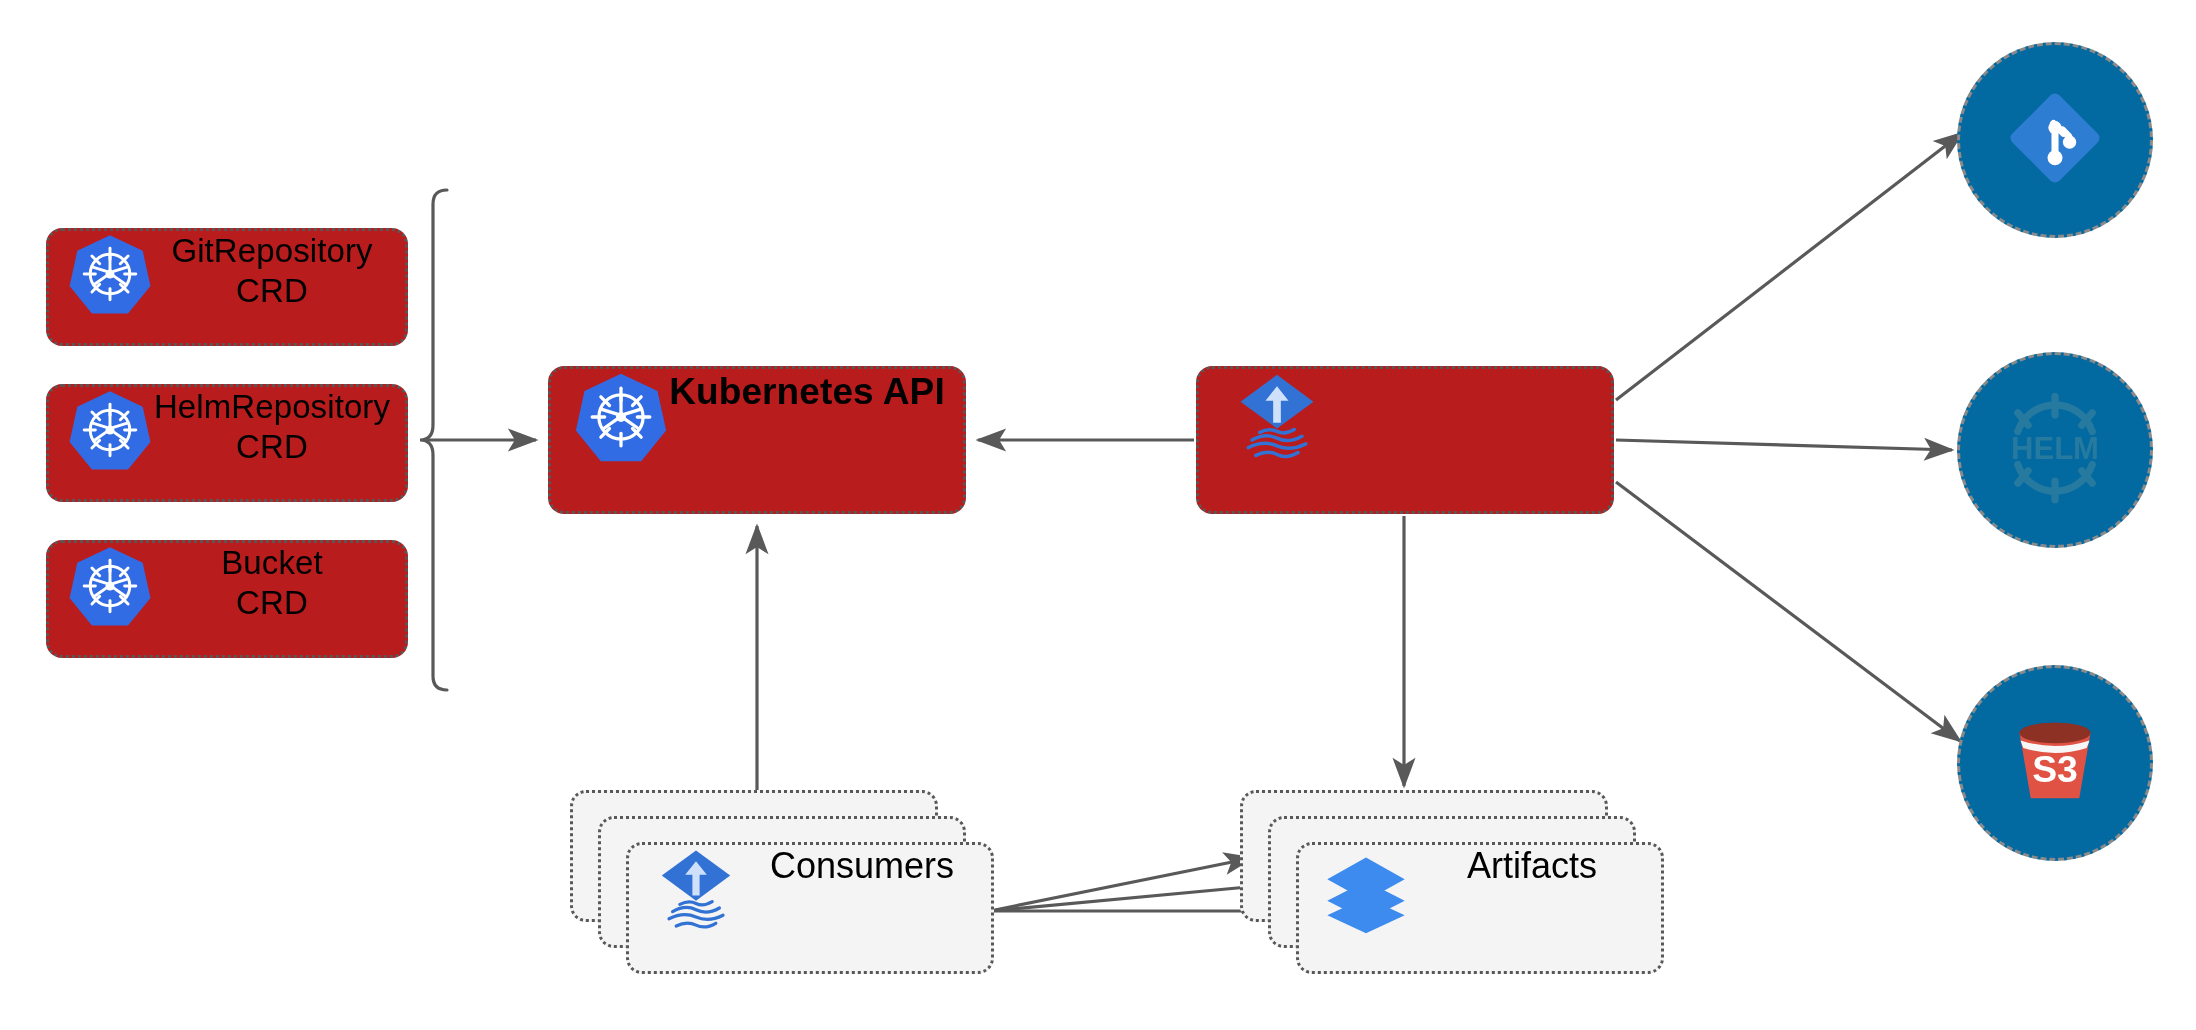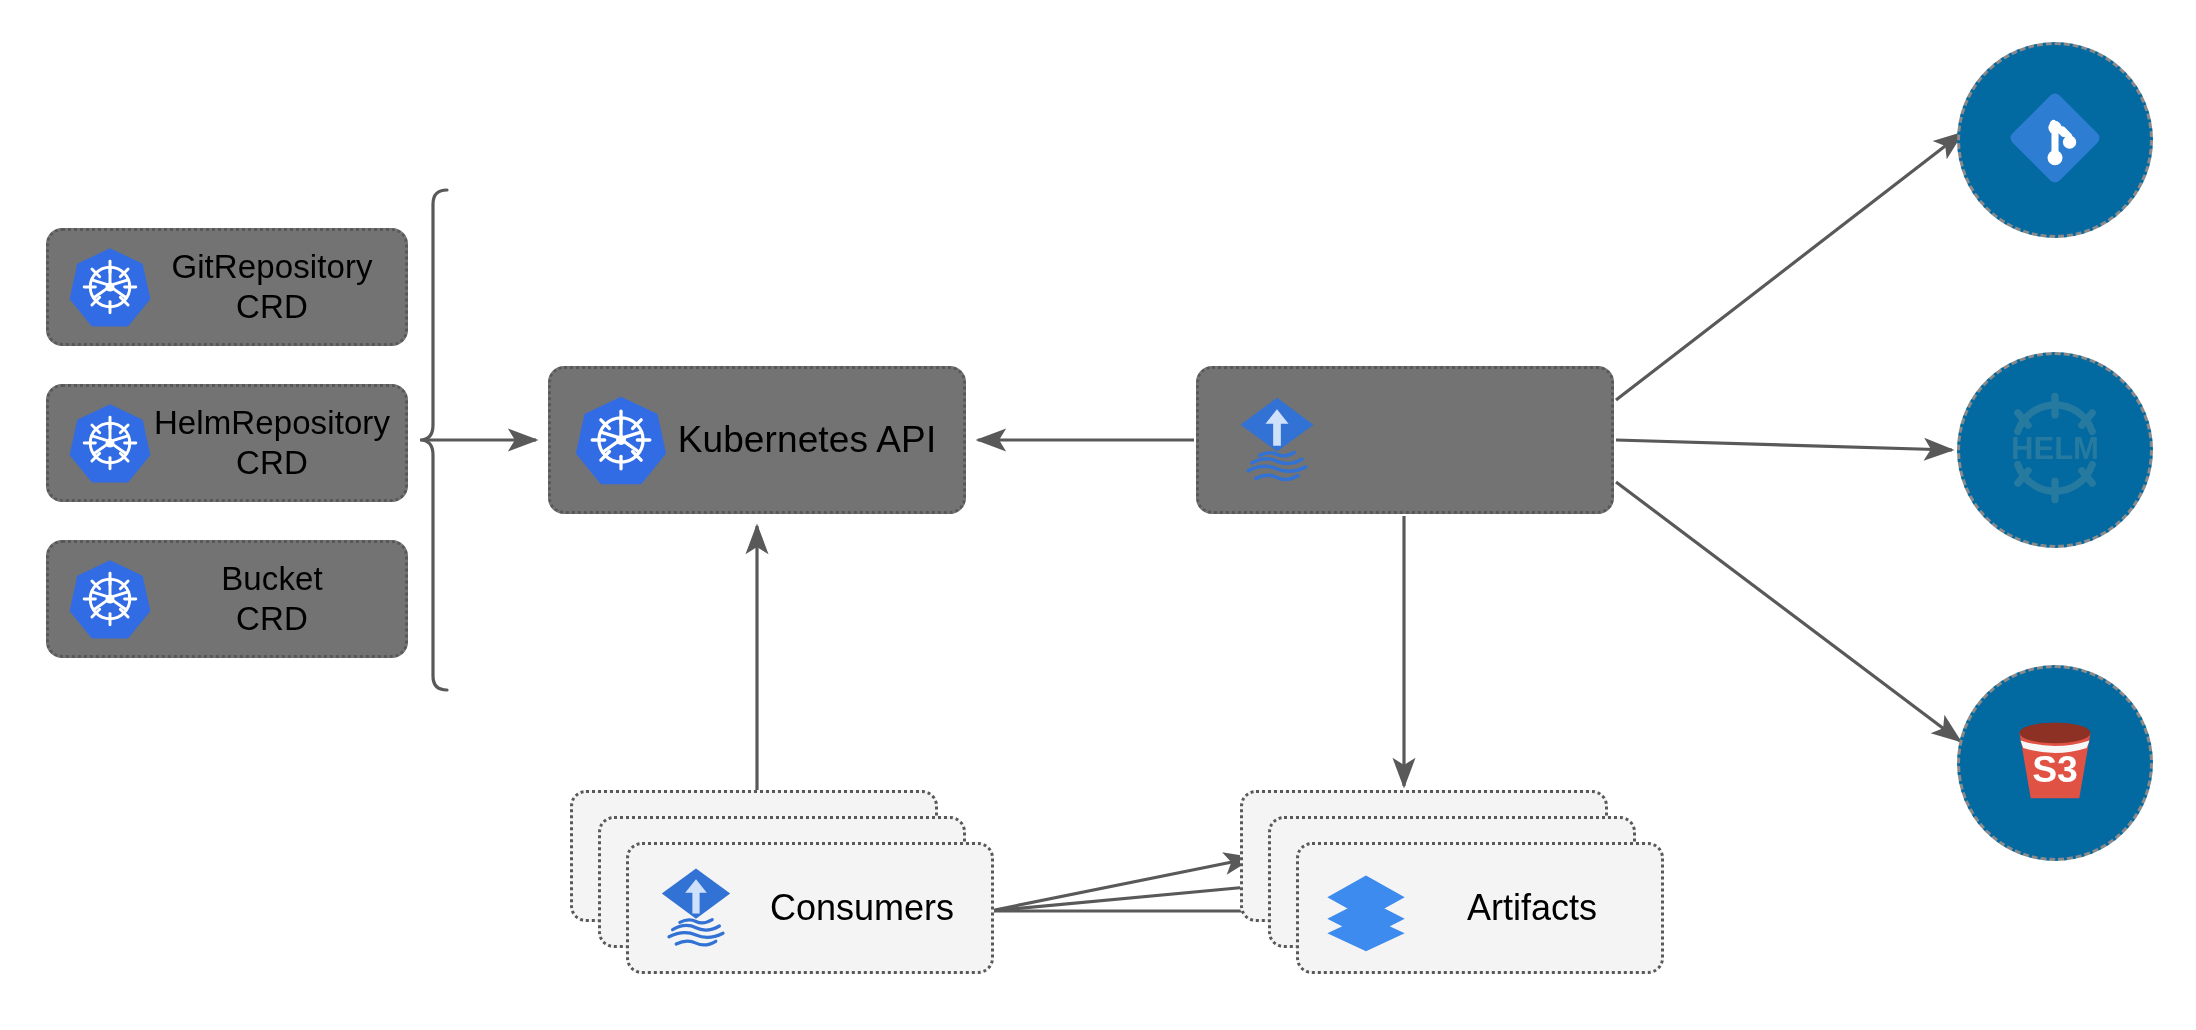--- a/index.html
+++ b/index.html
@@ -21,25 +21,24 @@
   }
   svg#wires {
     position: absolute;
     left: 0; top: 0;
     width: 2196px; height: 1030px;
     pointer-events: none;
     z-index: 1;
   }
   .node {
     position: absolute;
-    background: #737373;
+    background: #b91c1c;
     border: 3px dotted #585858;
     border-radius: 16px;
     display: flex;
-    align-items: center;
     z-index: 3;
   }
   .node .label {
     flex: 1;
     text-align: center;
     color: #000000;
     font-size: 34px;
     line-height: 1.22;
     letter-spacing: 0.1px;
     white-space: pre-line;
@@ -66,21 +65,21 @@
   #crd-helm  { top: 384px; }
   #crd-bucket{ top: 540px; }
 
   
   #k8s-api {
     left: 548px; top: 366px;
     width: 418px; height: 148px;
     padding: 0 10px 0 22px;
   }
   #k8s-api .ico { width: 96px; height: 96px; }
-  #k8s-api .label { font-size: 37px; }
+  #k8s-api .label { font-size: 37px; font-weight: bold; }
 
   
   #source-controller {
     left: 1196px; top: 366px;
     width: 418px; height: 148px;
     padding: 0 12px 0 30px;
   }
   #source-controller .ico { width: 96px; height: 96px; }
   #source-controller .label { font-size: 37px; }
 
@@ -94,21 +93,21 @@
     background: #f4f4f4;
     border: 3px dotted #585858;
     border-radius: 16px;
     width: 368px;
     height: 132px;
   }
   .stack .sheet.s1 { left: 0px;  top: 0px;  z-index: 1; }
   .stack .sheet.s2 { left: 28px; top: 26px; z-index: 2; }
   .stack .sheet.s3 {
     left: 56px; top: 52px; z-index: 3;
-    display: flex; align-items: center;
+    display: flex; 
     padding: 0 8px 0 22px;
   }
   .stack .sheet.s3 .ico { width: 90px; height: 90px; flex: 0 0 auto; }
   .stack .sheet.s3 .label {
     flex: 1; text-align: center;
     font-size: 36px; color: #000;
   }
 
   #consumers-stack { left: 570px; top: 790px; }
   #artifacts-stack { left: 1240px; top: 790px; }

